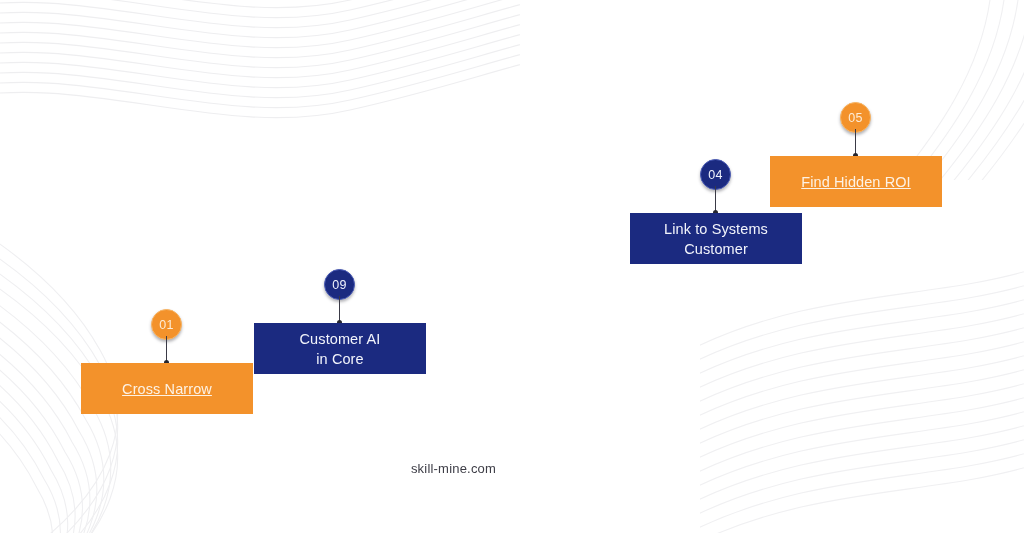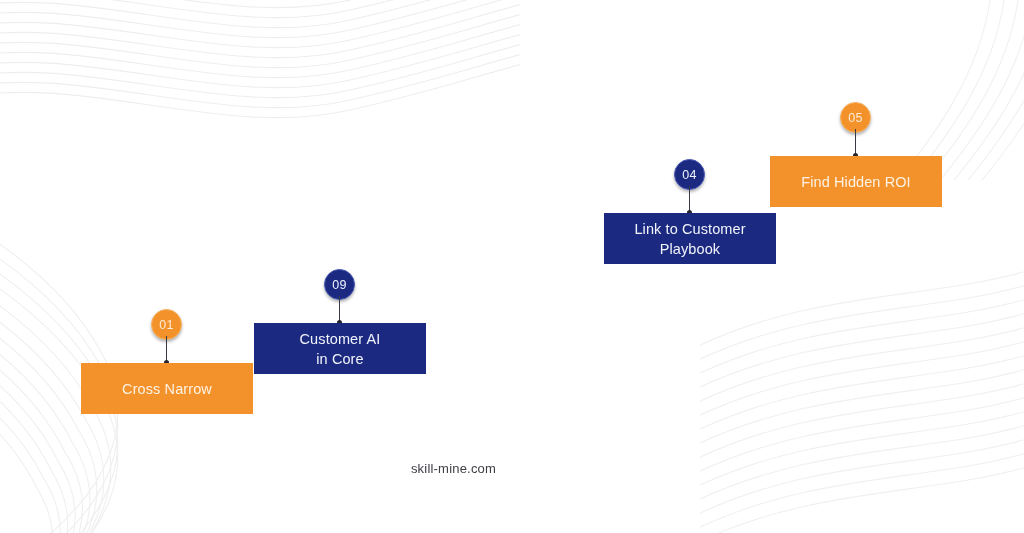--- a/index.html
+++ b/index.html
@@ -68,21 +68,21 @@
   .step-label {
     font-size: 14.5px;
     line-height: 20px;
     text-align: center;
     color: #fdf6ee;
     letter-spacing: 0.1px;
   }
   .step.navy .step-block { background: #1b2a80; }
   .step.navy .step-label { color: #f2f4fb; }
   .step.orange .step-block { background: #f3922b; }
-  .step.orange .step-label { color: #fdf2e4; }
+  .step.orange .step-label { color: #fdf2e4; text-decoration: underline; }
 
   
   .connector {
     position: absolute;
     left: 85px;
     bottom: 51px;
     width: 1px;
     height: 27px;
     background: #3a3a46;
   }
@@ -230,28 +230,28 @@
     <div class="connector-dot"></div>
     <div class="step-block">
       <div class="step-label">
         <span>Customer AI</span><br>
         <span>in Core</span>
       </div>
     </div>
   </div>
 
 
-  <div class="step navy" id="step-4" style="left:604px; top:213px;">
+  <div class="step navy" id="step-4" style="left:630px; top:213px;">
     <div class="badge">04</div>
     <div class="connector"></div>
     <div class="connector-dot"></div>
     <div class="step-block">
       <div class="step-label">
-        <span>Link to Customer</span><br>
-        <span>Playbook</span>
+        <span>Link to Systems</span><br>
+        <span>Customer</span>
       </div>
     </div>
   </div>
 
   <div class="step orange" id="step-5" style="left:770px; top:156px;">
     <div class="badge">05</div>
     <div class="connector"></div>
     <div class="connector-dot"></div>
     <div class="step-block">
       <div class="step-label">

